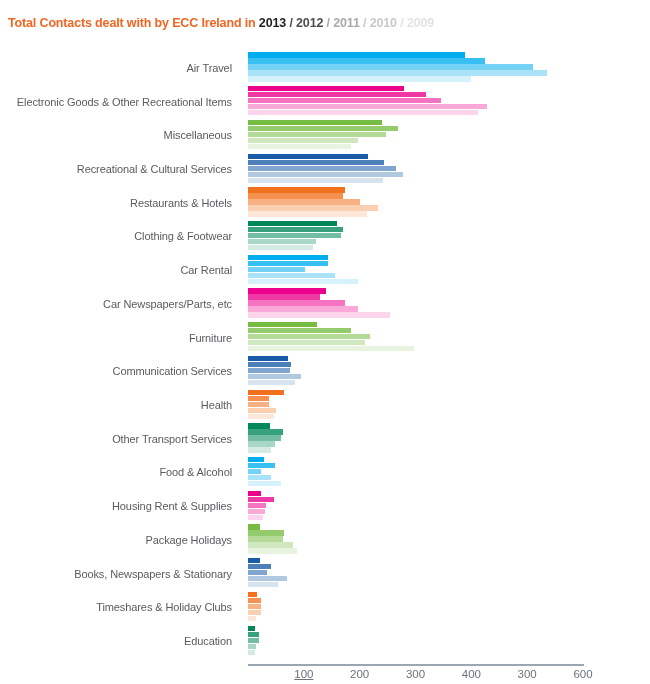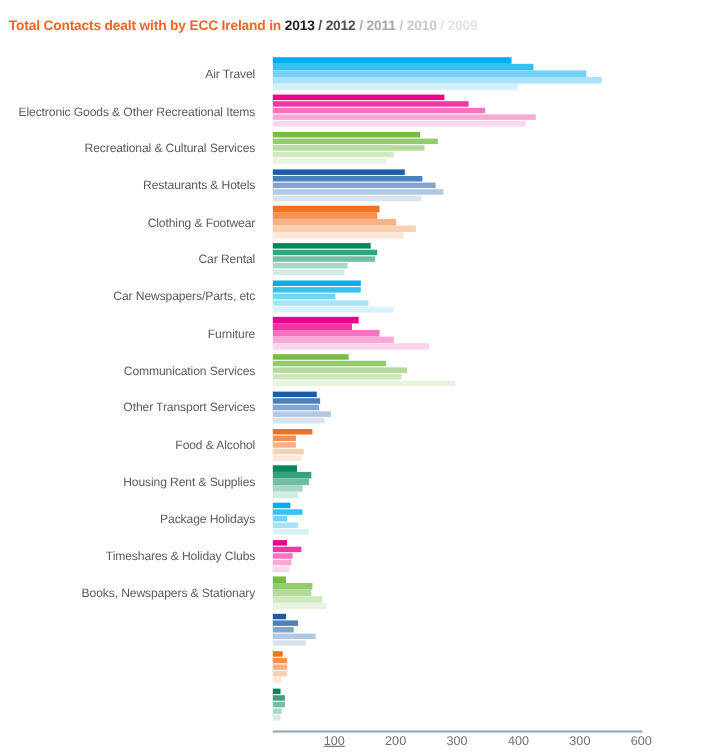--- a/index.html
+++ b/index.html
@@ -86,33 +86,36 @@
 
 <div id="page">
 
   <div id="title-bar">
     <span class="t-main">Total Contacts dealt with by ECC Ireland in </span><span id="title-years"><span class="yr" style="color: rgb(35, 31, 32);">2013</span><span class="sep" style="color: rgb(77, 77, 79);"> / </span><span class="yr" style="color: rgb(77, 77, 79);">2012</span><span class="sep" style="color: rgb(167, 169, 172);"> / </span><span class="yr" style="color: rgb(167, 169, 172);">2011</span><span class="sep" style="color: rgb(200, 201, 203);"> / </span><span class="yr" style="color: rgb(200, 201, 203);">2010</span><span class="sep" style="color: rgb(226, 227, 228);"> / </span><span class="yr" style="color: rgb(226, 227, 228);">2009</span></span>
   </div>
 
   <div id="cats">
       <div class="cat">Air Travel</div>
       <div class="cat">Electronic Goods &amp; Other Recreational Items</div>
+      <div class="cat">Miscellaneous</div>
       <div class="cat">Recreational &amp; Cultural Services</div>
       <div class="cat">Restaurants &amp; Hotels</div>
       <div class="cat">Clothing &amp; Footwear</div>
       <div class="cat">Car Rental</div>
       <div class="cat">Car Newspapers/Parts, etc</div>
       <div class="cat">Furniture</div>
       <div class="cat">Communication Services</div>
+      <div class="cat">Health</div>
       <div class="cat">Other Transport Services</div>
       <div class="cat">Food &amp; Alcohol</div>
       <div class="cat">Housing Rent &amp; Supplies</div>
       <div class="cat">Package Holidays</div>
+      <div class="cat">Books, Newspapers &amp; Stationary</div>
       <div class="cat">Timeshares &amp; Holiday Clubs</div>
-      <div class="cat">Books, Newspapers &amp; Stationary</div>
+      <div class="cat">Education</div>
     </div>
 
   <div id="plot">
     <div id="rows">
         <div class="row">
           <div class="bar b0" style="width: 216.63px; background: rgb(0, 174, 239);"></div>
           <div class="bar b1" style="width: 236.73px; background: rgb(56, 192, 243);"></div>
           <div class="bar b2" style="width: 284.75px; background: rgb(115, 210, 246);"></div>
           <div class="bar b3" style="width: 299.27px; background: rgb(168, 227, 250);"></div>
           <div class="bar b4" style="width: 222.78px; background: rgb(212, 241, 252);"></div>

